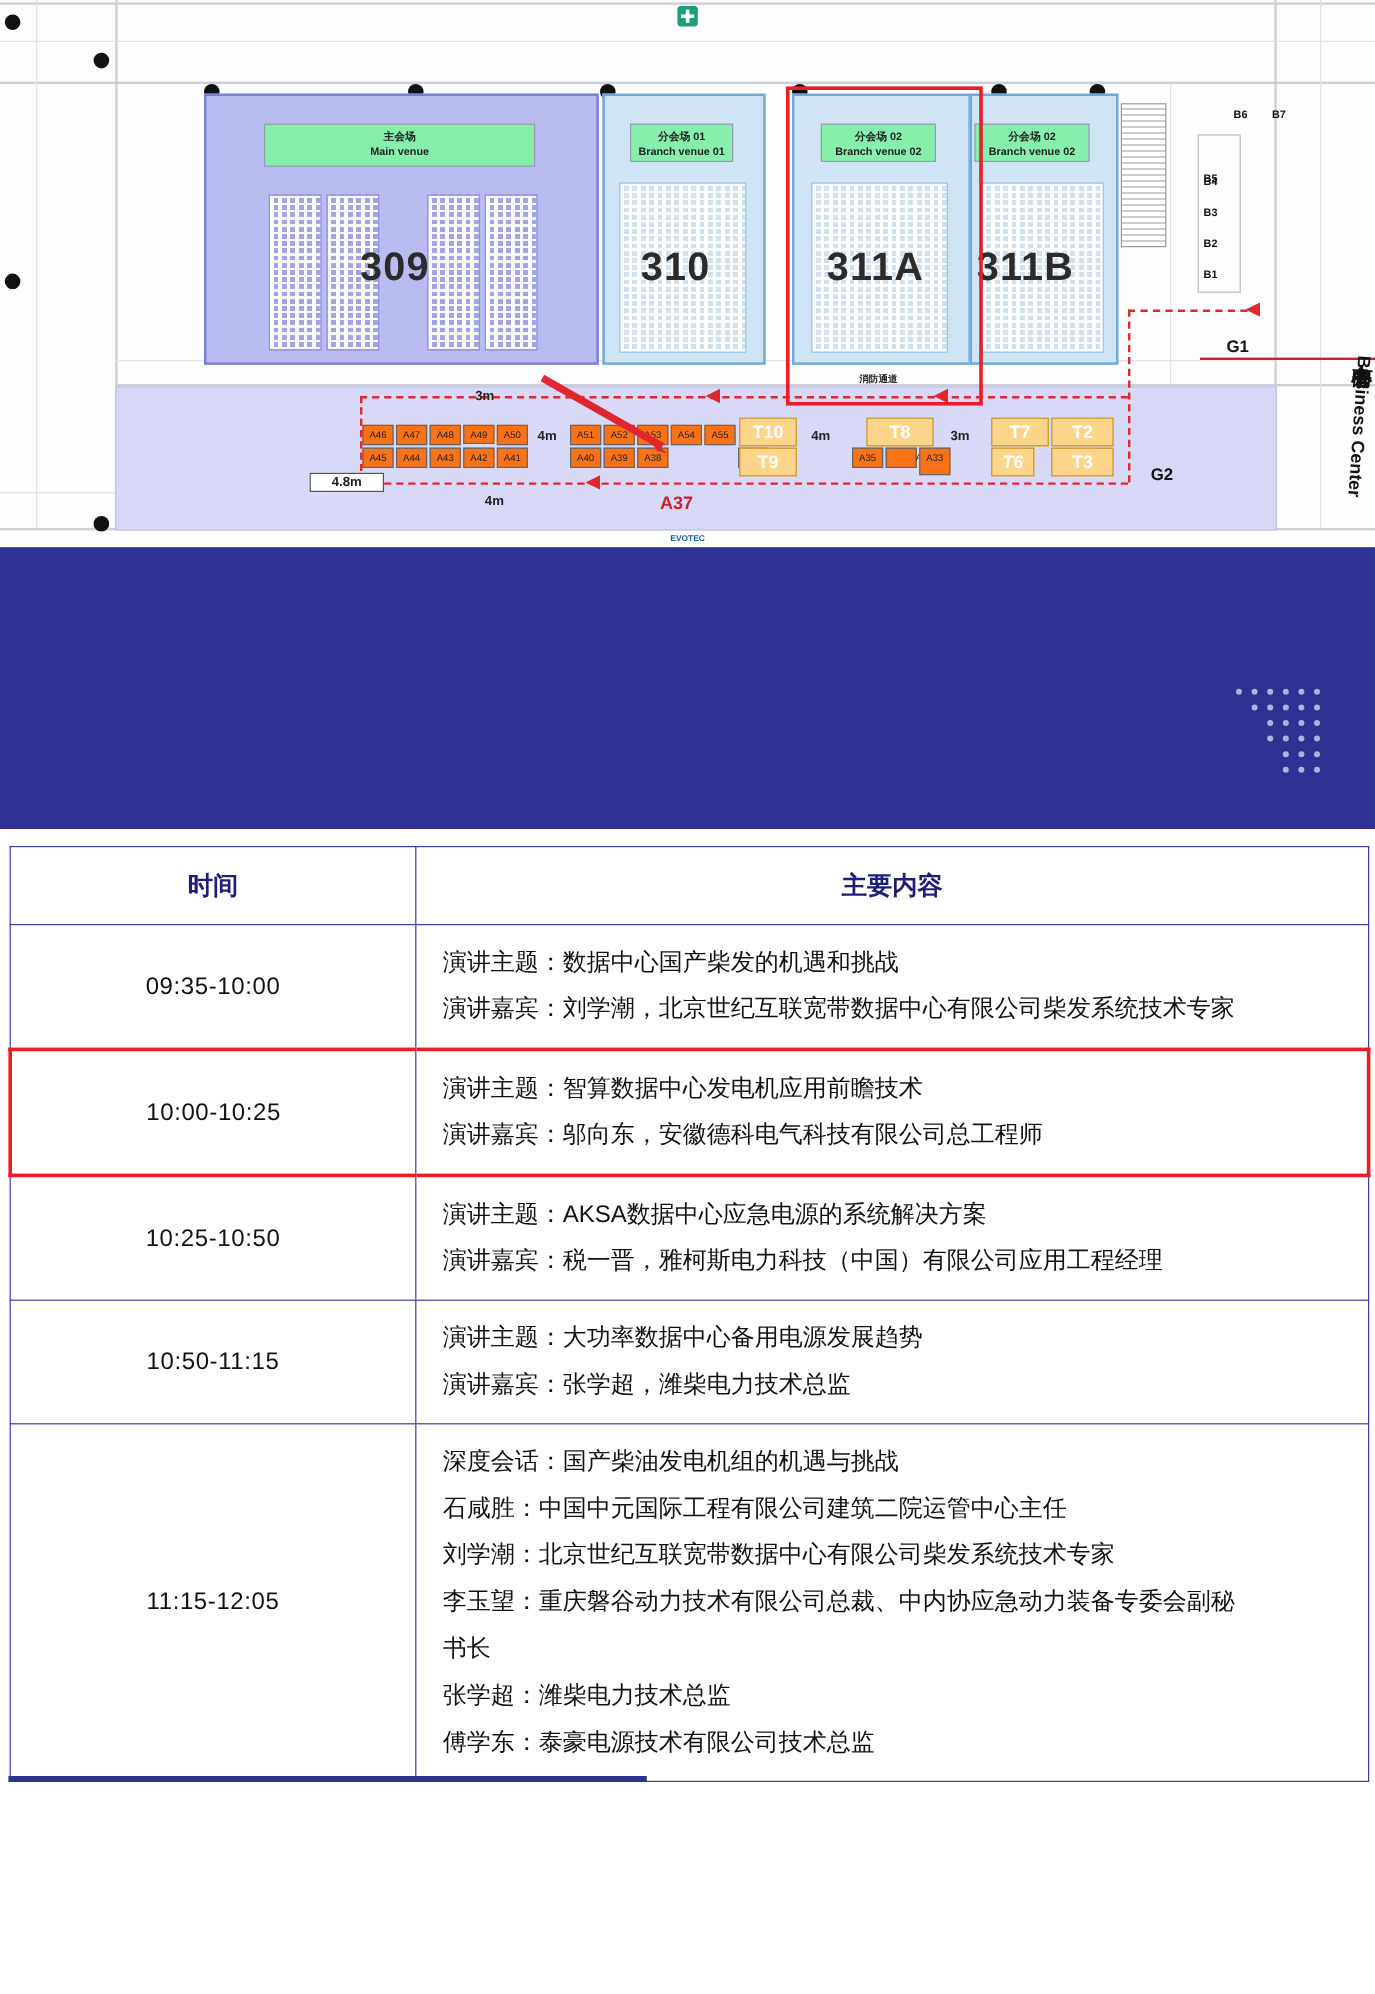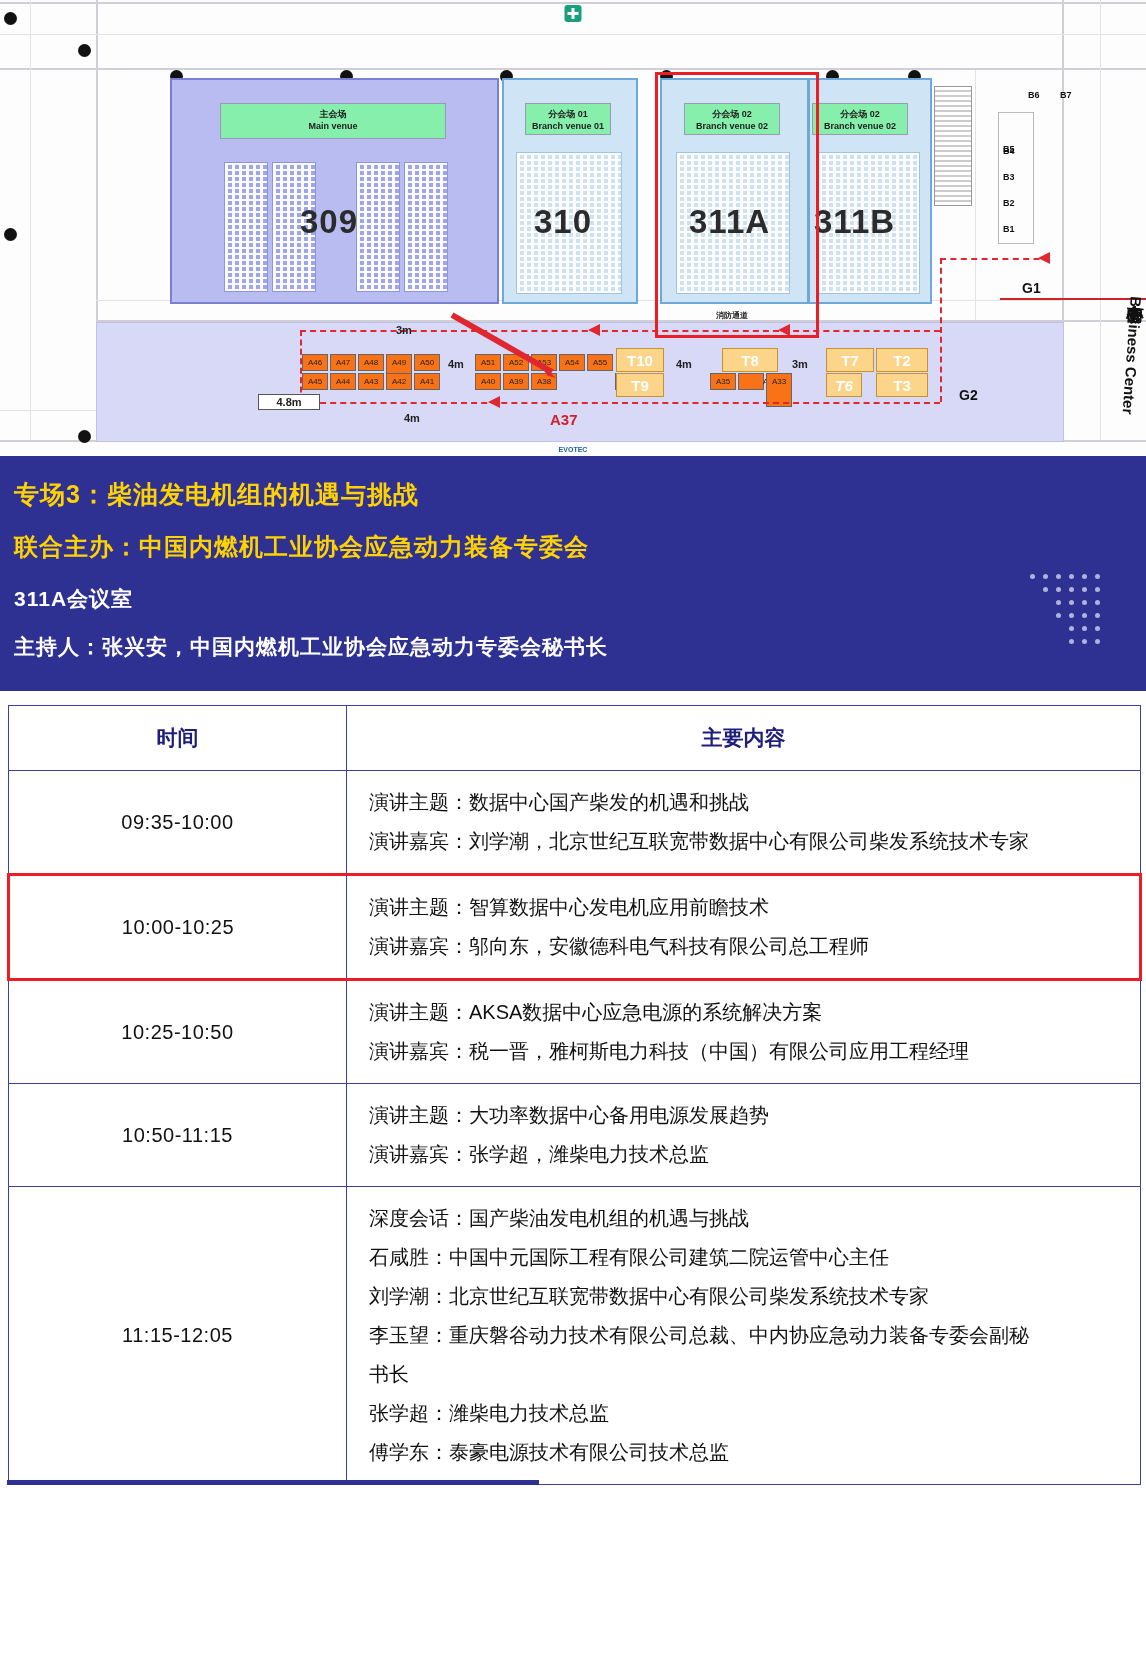--- a/index.html
+++ b/index.html
@@ -406,21 +406,21 @@
   <div class="thinline" style="left:1000px;top:298px;width:146px;height:2px;background:#d0202a;"></div>
 
   <div class="biz-center">
     <span>商务中心</span>
     <span style="font-size:15px;">Business Center</span>
   </div>
 
   <div class="booth" style="left:302px;top:354px;width:26px;height:17px;">A46</div>
   <div class="booth" style="left:330px;top:354px;width:26px;height:17px;">A47</div>
   <div class="booth" style="left:358px;top:354px;width:26px;height:17px;">A48</div>
-  <div class="booth" style="left:386px;top:354px;width:26px;height:29px;">A49</div>
+  <div class="booth" style="left:386px;top:354px;width:26px;height:16px;">A49</div>
   <div class="booth" style="left:414px;top:354px;width:26px;height:17px;">A50</div>
   <div class="booth" style="left:302px;top:373px;width:26px;height:17px;">A45</div>
   <div class="booth" style="left:330px;top:373px;width:26px;height:17px;">A44</div>
   <div class="booth" style="left:358px;top:373px;width:26px;height:17px;">A43</div>
   <div class="booth" style="left:386px;top:373px;width:26px;height:17px;">A42</div>
   <div class="booth" style="left:414px;top:373px;width:26px;height:17px;">A41</div>
 
   <div class="booth" style="left:475px;top:354px;width:26px;height:17px;">A51</div>
   <div class="booth" style="left:503px;top:354px;width:26px;height:17px;">A52</div>
   <div class="booth" style="left:531px;top:354px;width:26px;height:17px;">A53</div>
@@ -435,21 +435,21 @@
     <div class="evotec-cross"></div>
     <div class="evotec-txt">EVOTEC</div>
   </div>
   <div class="a37-label" style="left:550px;top:411px;">A37</div>
 
   <div class="booth booth-orange" style="left:616px;top:348px;width:48px;height:24px;line-height:24px;">T10</div>
   <div class="booth booth-orange" style="left:616px;top:373px;width:48px;height:24px;line-height:24px;">T9</div>
   <div class="booth booth-orange" style="left:722px;top:348px;width:56px;height:24px;line-height:24px;">T8</div>
   <div class="booth" style="left:710px;top:373px;width:26px;height:17px;">A35</div>
   <div class="booth" style="left:738px;top:373px;width:26px;height:17px;padding-left:24px;">A34</div>
-  <div class="booth" style="left:766px;top:373px;width:26px;height:34px;">A33</div>
+  <div class="booth" style="left:766px;top:373px;width:26px;height:23px;">A33</div>
   <div class="booth booth-orange" style="left:826px;top:348px;width:48px;height:24px;line-height:24px;">T7</div>
   <div class="booth booth-orange" style="left:876px;top:348px;width:52px;height:24px;line-height:24px;">T2</div>
   <div class="booth booth-orange" style="left:826px;top:373px;width:36px;height:24px;line-height:24px;font-style:italic;">T6</div>
   <div class="booth booth-orange" style="left:876px;top:373px;width:52px;height:24px;line-height:24px;">T3</div>
 
   <div class="dash-path" style="left:300px;top:330px;width:640px;"></div>
   <div class="dash-path" style="left:300px;top:402px;width:640px;"></div>
   <div class="dash-path-v" style="left:300px;top:330px;height:72px;"></div>
   <div class="dash-path-v" style="left:940px;top:258px;height:144px;"></div>
   <div class="dash-path" style="left:940px;top:258px;width:110px;"></div>
@@ -468,26 +468,20 @@
   <div class="dimlabel" style="left:396px;top:324px;">3m</div>
   <div class="dimlabel" style="left:448px;top:358px;">4m</div>
   <div class="dimlabel" style="left:404px;top:412px;">4m</div>
   <div class="dimlabel" style="left:792px;top:358px;">3m</div>
   <div class="dimlabel" style="left:676px;top:358px;">4m</div>
   <div class="dim-box" style="left:258px;top:394px;width:54px;">4.8m</div>
   <div class="dimlabel" style="left:716px;top:310px;font-size:8px;">消防通道</div>
 </div>
 
 <div class="banner">
-  <div class="banner-inner">
-    <h1>专场3：柴油发电机组的机遇与挑战</h1>
-    <h2>联合主办：中国内燃机工业协会应急动力装备专委会</h2>
-    <h3>311A会议室</h3>
-    <h4>主持人：张兴安，中国内燃机工业协会应急动力专委会秘书长</h4>
-  </div>
   <div class="dotgrid">
     <i style="left:0px;top:0px"></i>
       <i style="left:13px;top:0px"></i>
       <i style="left:26px;top:0px"></i>
       <i style="left:39px;top:0px"></i>
       <i style="left:52px;top:0px"></i>
       <i style="left:65px;top:0px"></i>
     <i style="left:13px;top:13px"></i>
       <i style="left:26px;top:13px"></i>
       <i style="left:39px;top:13px"></i>

